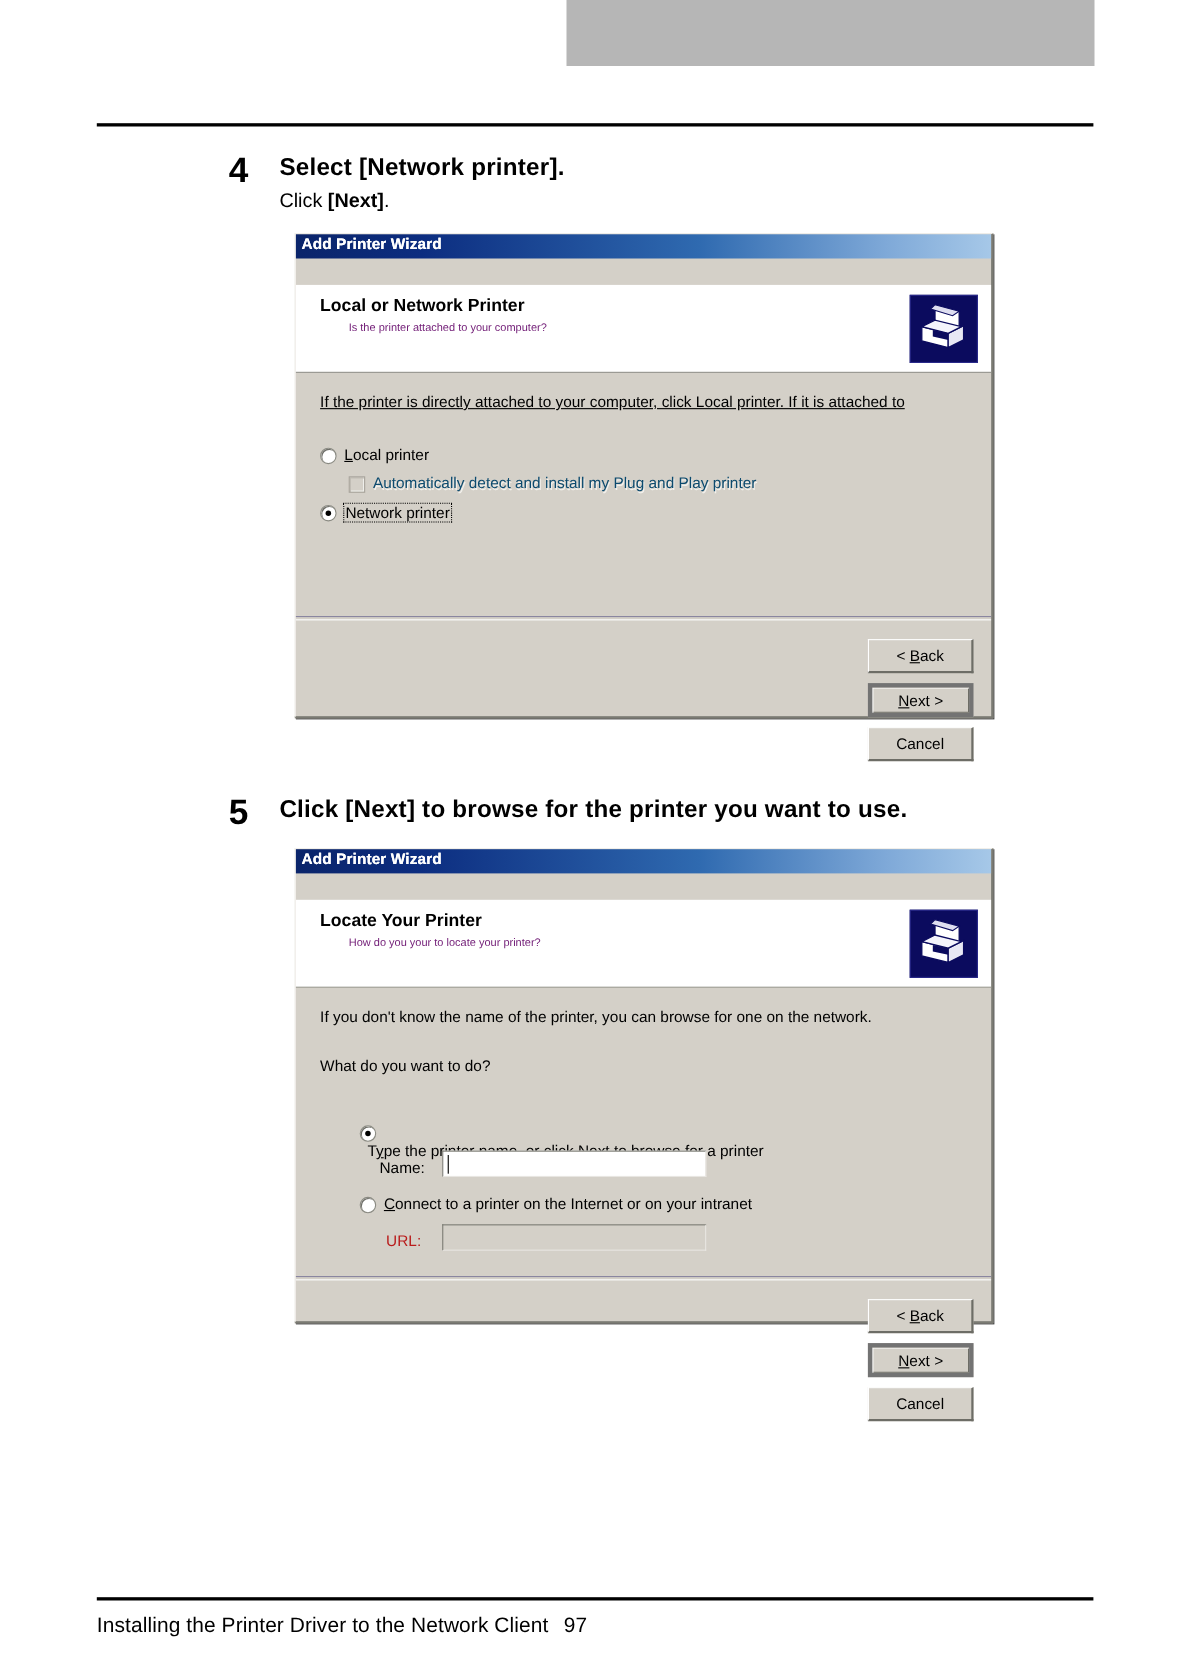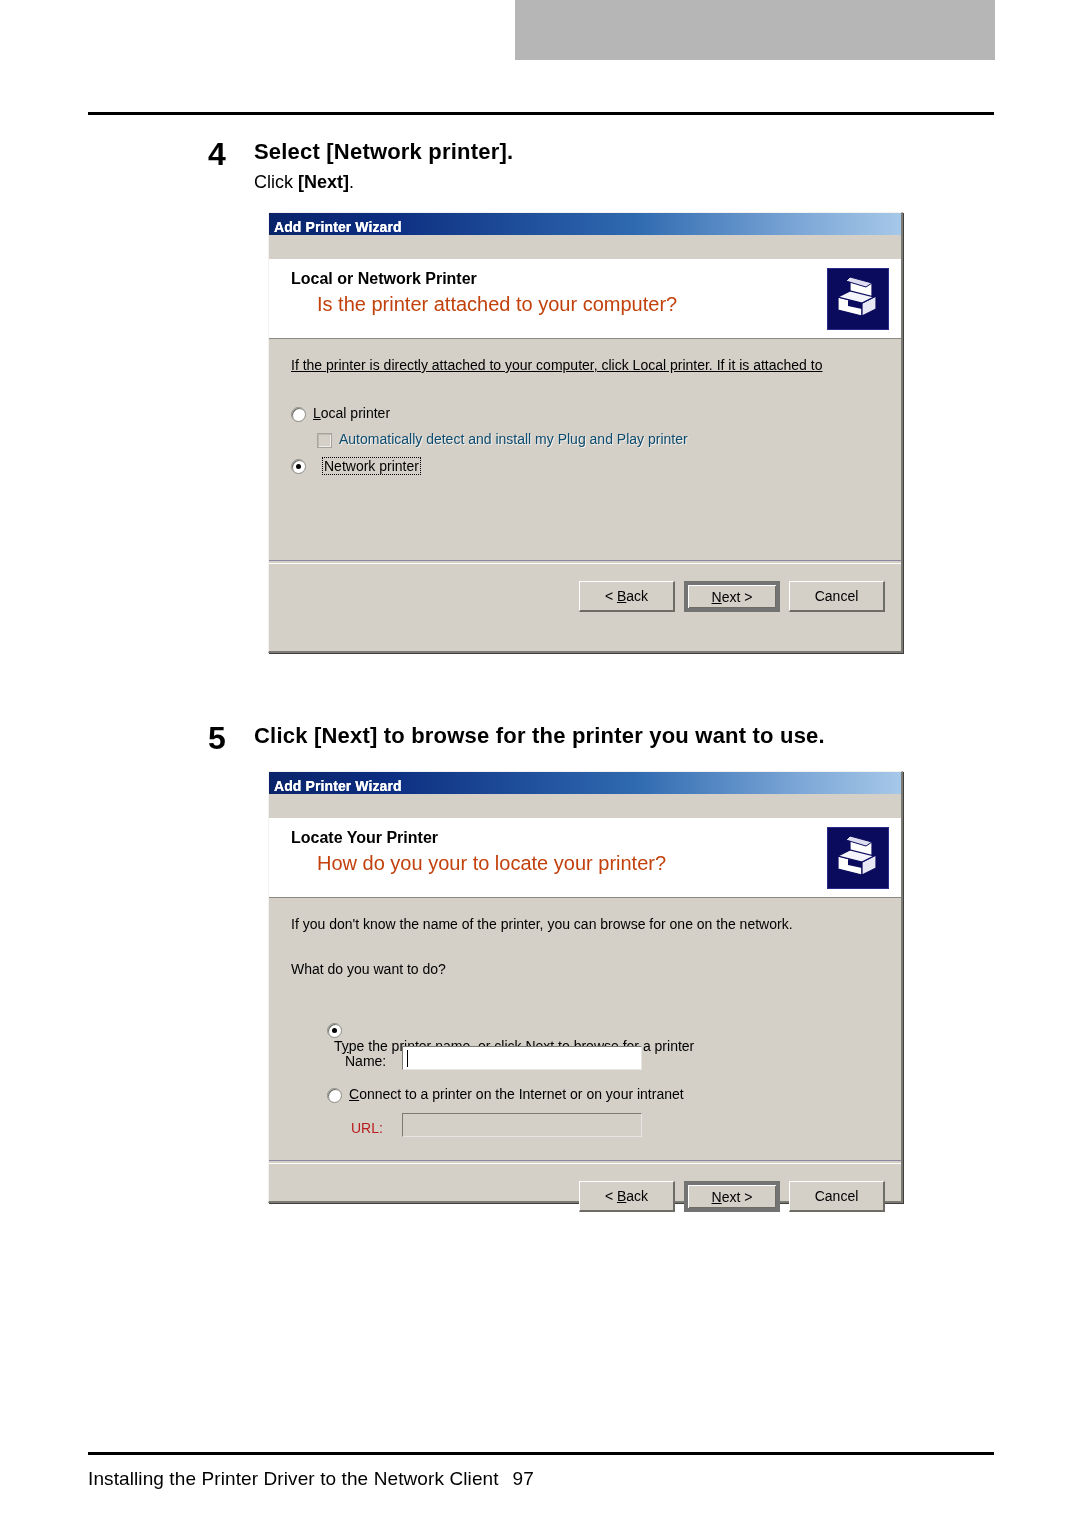--- a/index.html
+++ b/index.html
@@ -106,21 +106,21 @@
     box-shadow: 1px 1px 0 0 #404040;
     font-family: "Liberation Sans", sans-serif;
   }
   #dlg1 { left: 268px; top: 212px; }
   #dlg2 { left: 268px; top: 771px; }
 
   .titlebar {
     height: 22px;
     background: linear-gradient(to right, #0a246a 0%, #0c2d80 18%, #2f6ab0 58%, #7fa9d8 85%, #a6c8e8 100%);
     display: flex;
-    align-items: flex-end;
+    align-items: flex-start;
     padding-left: 5px;
   }
   .titlebar-text {
     color: #ffffff;
     font-size: 14px;
     font-weight: bold;
     letter-spacing: 0.1px;
     text-shadow: 0 0 0 #fff;
   }
 
@@ -136,22 +136,22 @@
     left: 22px;
     top: 11px;
     font-size: 16px;
     font-weight: bold;
     color: #000;
   }
   .banner-sub {
     position: absolute;
     left: 48px;
     top: 34px;
-    font-size: 20px;
-    color: #c2410c;
+    font-size: 10px;
+    color: #701a75;
   }
   .banner-icon {
     position: absolute;
     right: 12px;
     top: 9px;
     width: 62px;
     height: 62px;
     background: #0b0b5e;
     border: 1px solid #2a2a8a;
     box-sizing: border-box;
@@ -211,21 +211,21 @@
     font-size: 14px;
     color: #000;
     margin-left: 7px;
     white-space: nowrap;
   }
   .opt-label u { text-decoration: underline; }
   .opt-label.disabled { color: #0c4a6e; text-shadow: 1px 1px 0 #f3f1ed; }
   .opt-label.focus {
     border: 1px dotted #000;
     padding: 0px 1px;
-    margin-left: 16px;
+    margin-left: 6px;
   }
 
   .field-label {
     position: absolute;
     font-size: 14px;
     color: #000;
   }
   .field-label.disabled { color: #b91c1c; }
   .textbox {
     position: absolute;
@@ -252,20 +252,21 @@
     left: 0;
     right: 0;
     height: 2px;
     border-top: 1px solid #8a86a0;
     border-bottom: 1px solid #ffffff;
   }
   .btn-row {
     position: absolute;
     display: flex;
     gap: 9px;
+    flex-direction: column;
   }
   .btn {
     width: 96px;
     height: 31px;
     background: #d4d0c8;
     border-top: 1px solid #ffffff;
     border-left: 1px solid #ffffff;
     border-right: 2px solid #6d6d66;
     border-bottom: 2px solid #6d6d66;
     box-sizing: border-box;

